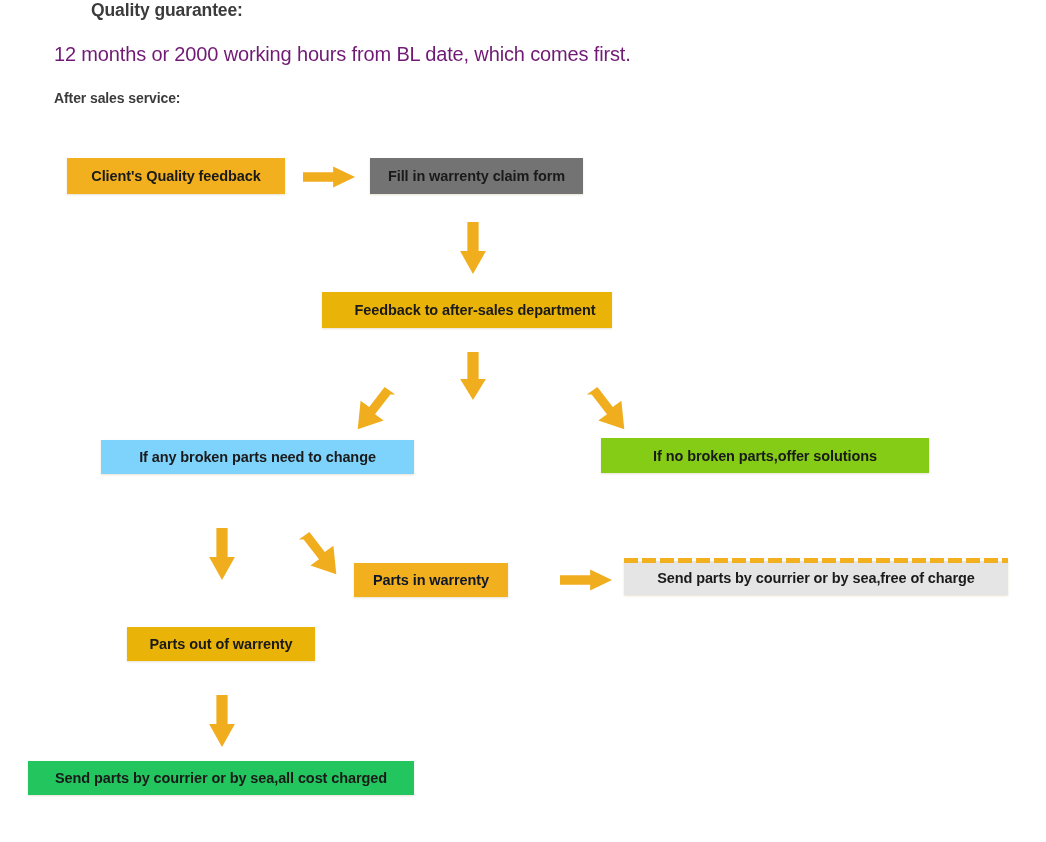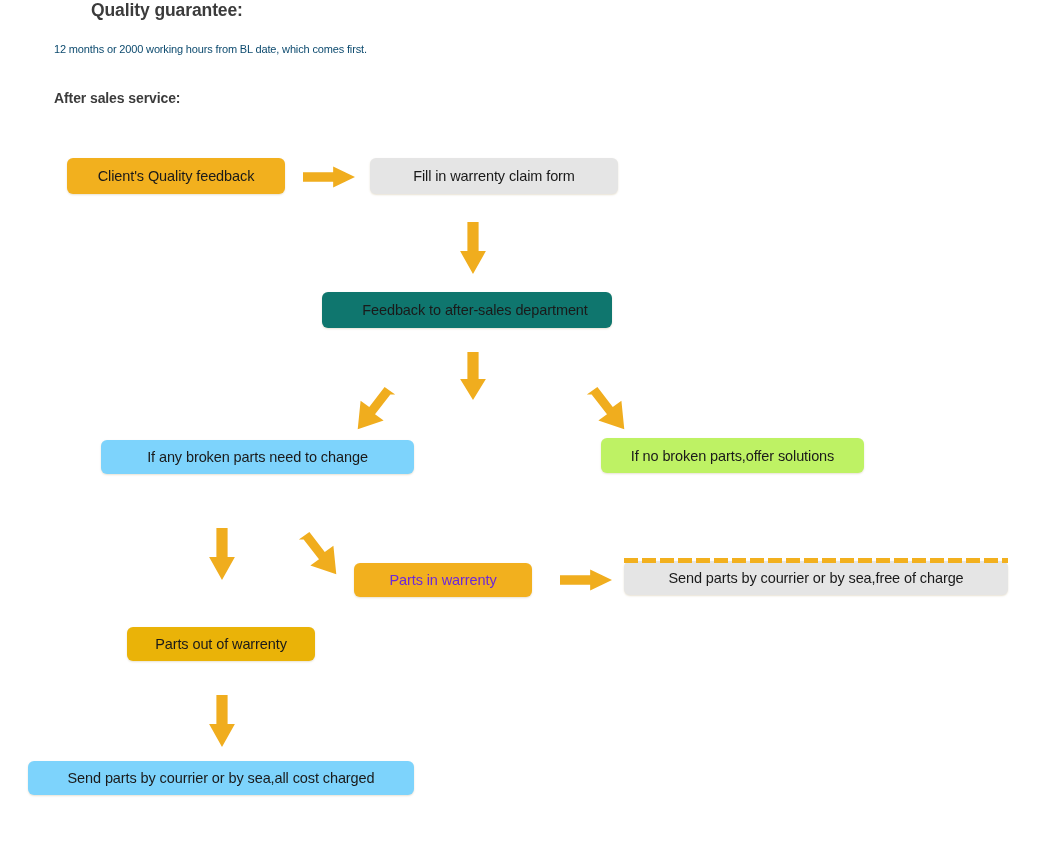--- a/index.html
+++ b/index.html
@@ -27,24 +27,24 @@
     top: 0px;
     font-size: 17.5px;
     font-weight: bold;
     letter-spacing: -0.1px;
     color: #3b3b3b;
     margin-left: 37px;
   }
   #paragraph-warranty {
     left: 54px;
     top: 43px;
-    font-size: 11px;
+    font-size: 20px;
     font-weight: 400;
     letter-spacing: -0.15px;
-    color: #0c4a6e;
+    color: #701a75;
   }
   #heading-after-sales {
     left: 54px;
     top: 90px;
     font-size: 14px;
     font-weight: bold;
     letter-spacing: -0.1px;
     color: #3b3b3b;
     text-align: right;
   }
@@ -57,31 +57,30 @@
     width: 1046px;
     height: 842px;
   }
 
   
   .node {
     position: absolute;
     background: #F2B01E;
     color: #1a1a1a;
     font-size: 14.5px;
-    font-weight: 400;
+    font-weight: 700;
     display: flex;
     align-items: center;
     justify-content: center;
     text-align: center;
     letter-spacing: -0.1px;
     box-sizing: border-box;
     padding: 0 8px;
     white-space: nowrap;
     box-shadow: 0 1px 2px rgba(120,90,10,0.18);
-    border-radius: 6px;
   }
   .node.ragged {
     box-shadow: 0 1px 2px rgba(120,90,10,0.18);
   }
   .node.ragged::before {
     content: "";
     position: absolute;
     left: 0;
     right: 0;
     top: -3px;
@@ -156,37 +155,37 @@
     </div>
     <div class="arrow" style="left: 208px; top: 695px;">
       <svg width="28" height="52" viewBox="0 0 28 52">
       <path d="M8.4 0 L19.599999999999998 0 L19.599999999999998 29.120000000000005 L26.88 29.120000000000005
                L14 52 L1.12 29.120000000000005 L8.4 29.120000000000005 Z" fill="#F0AD1E"></path>
       </svg>
     </div>
     <div class="node" style="left: 67px; top: 158px; width: 218px; height: 36px; background: rgb(242, 176, 30); color: rgb(26, 26, 26);">
       <span>Client's Quality feedback</span>
     </div>
-    <div class="node" style="left: 370px; top: 158px; width: 248px; height: 36px; background: #e5e5e5; color: rgb(26, 26, 26);">
+    <div class="node" style="left: 370px; top: 158px; width: 213px; height: 36px; background: #737373; color: rgb(26, 26, 26);">
       <span>Fill in warrenty claim form</span>
     </div>
-    <div class="node" style="left: 322px; top: 292px; width: 290px; height: 36px; background: #0f766e; color: rgb(26, 26, 26); padding-left: 24px;">
+    <div class="node" style="left: 322px; top: 292px; width: 290px; height: 36px; background: #eab308; color: rgb(26, 26, 26); padding-left: 24px;">
       <span>Feedback to after-sales department</span>
     </div>
     <div class="node" style="left: 101px; top: 440px; width: 313px; height: 34px; background: #7dd3fc; color: rgb(26, 26, 26);">
       <span>If any broken parts need to change</span>
     </div>
-    <div class="node" style="left: 601px; top: 438px; width: 263px; height: 35px; background: #bef264; color: rgb(26, 26, 26); text-align: center;">
+    <div class="node" style="left: 601px; top: 438px; width: 328px; height: 35px; background: #84cc16; color: rgb(26, 26, 26); text-align: center;">
       <span>If no broken parts,offer solutions</span>
     </div>
-    <div class="node" style="left: 354px; top: 563px; width: 178px; height: 34px; background: rgb(242, 176, 30); color: #6d28d9;">
+    <div class="node" style="left: 354px; top: 563px; width: 154px; height: 34px; background: rgb(242, 176, 30); color: #0f172a;">
       <span>Parts in warrenty</span>
     </div>
     <div class="node ragged" style="left: 624px; top: 561px; width: 384px; height: 34px; background: #e5e5e5; color: rgb(26, 26, 26);">
       <span>Send parts by courrier or by sea,free of charge</span>
     </div>
     <div class="node" style="left: 127px; top: 627px; width: 188px; height: 34px; background: #eab308; color: rgb(26, 26, 26);">
       <span>Parts out of warrenty</span>
     </div>
-    <div class="node" style="left: 28px; top: 761px; width: 386px; height: 34px; background: #7dd3fc; color: rgb(26, 26, 26);">
+    <div class="node" style="left: 28px; top: 761px; width: 386px; height: 34px; background: #22c55e; color: rgb(26, 26, 26);">
       <span>Send parts by courrier or by sea,all cost charged</span>
     </div>
   </div>
 
 </body></html>

